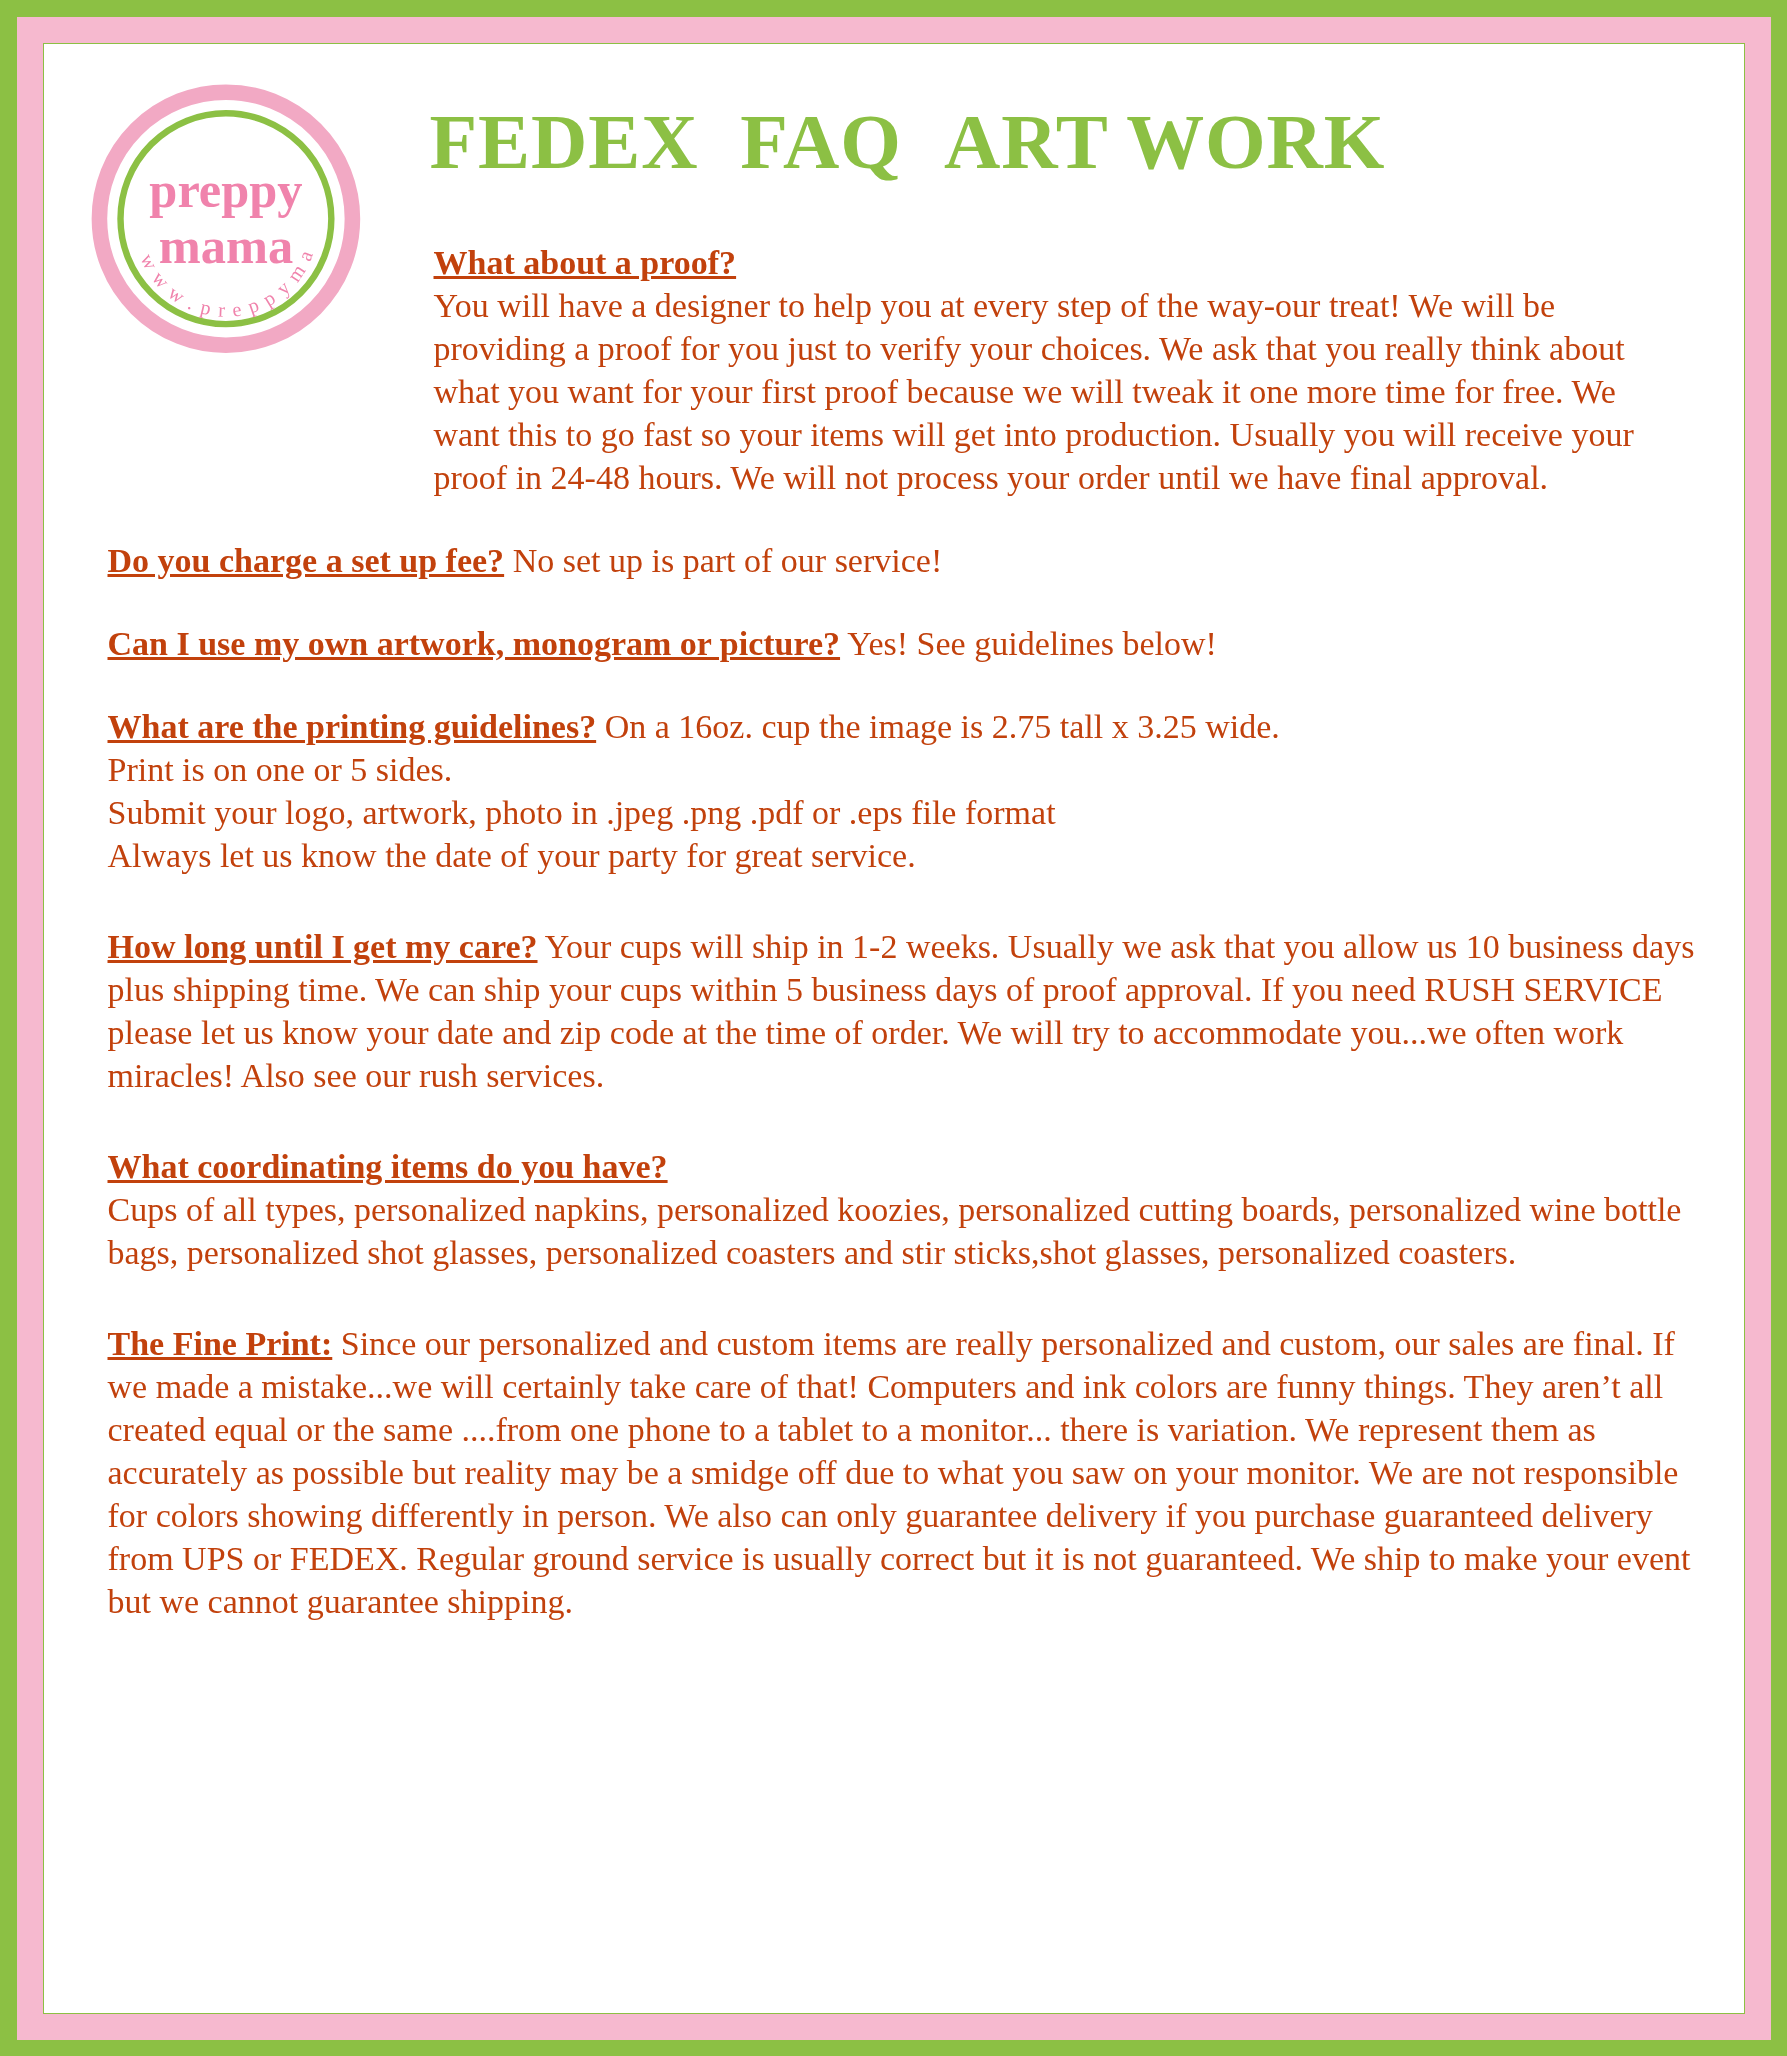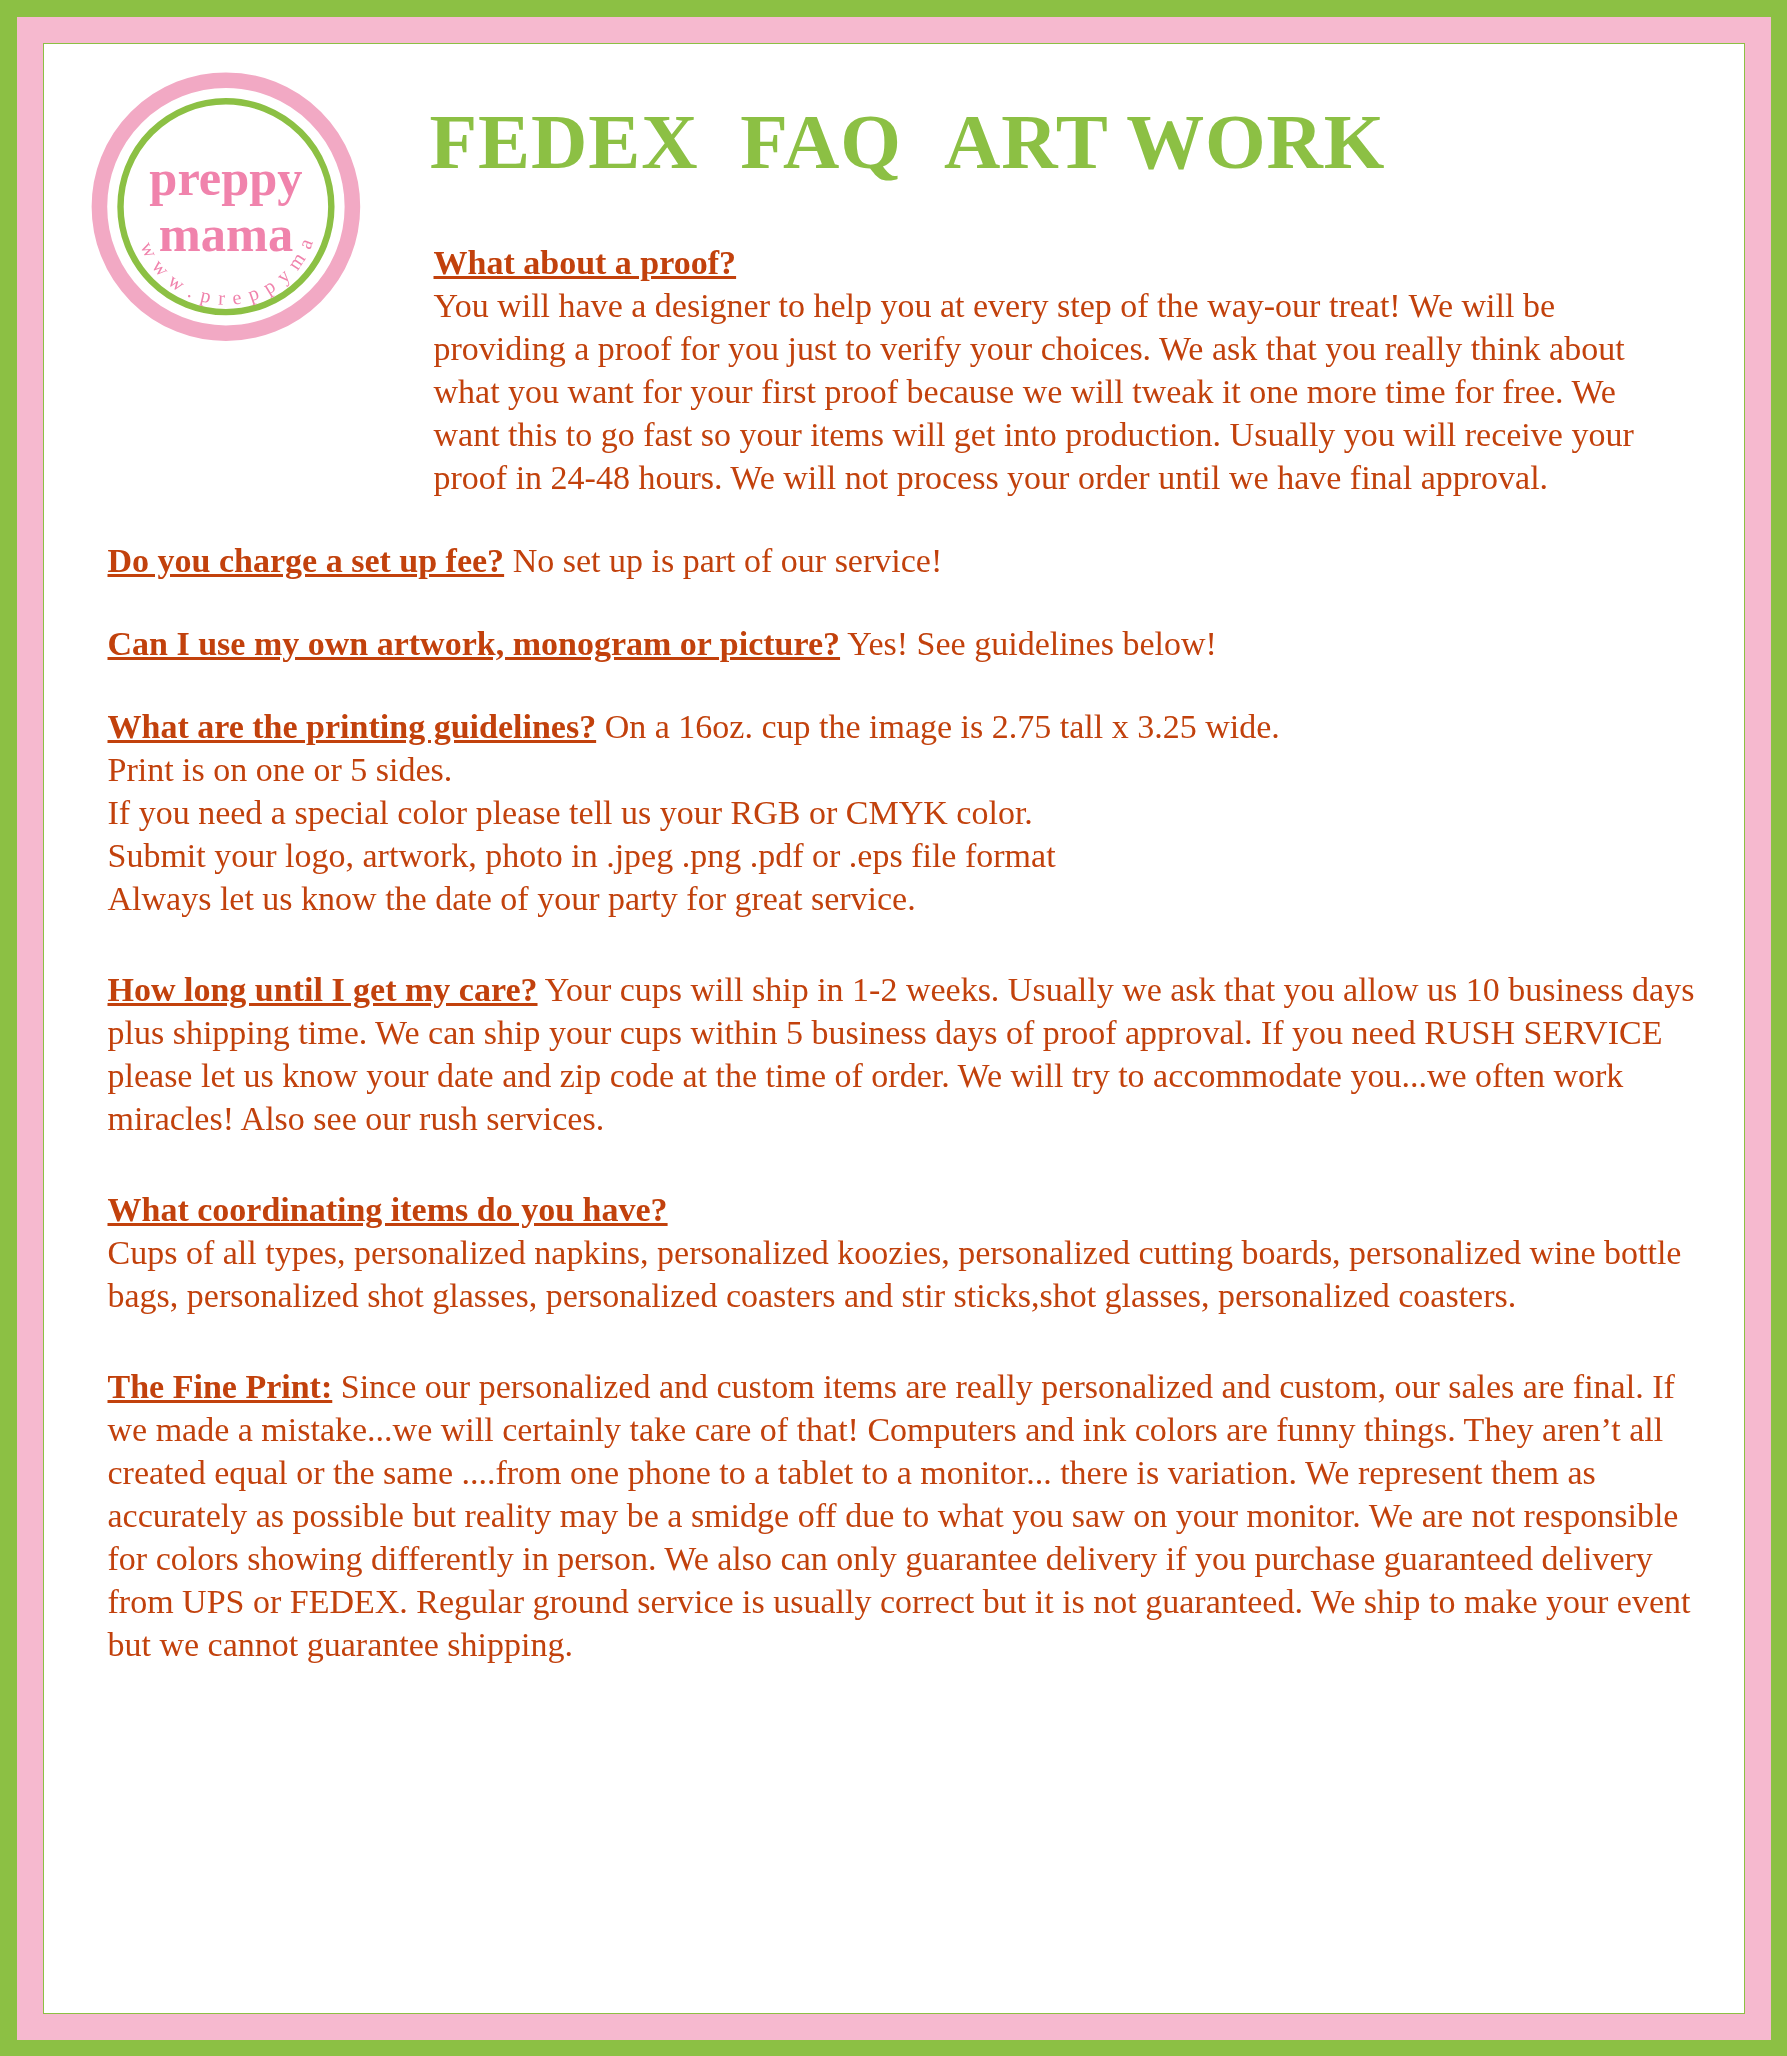--- a/index.html
+++ b/index.html
@@ -37,21 +37,21 @@
     background: #ffffff;
     border: 1.8px solid #8cc044;
     padding: 0;
     overflow: hidden;
   }
 
   
   .logo {
     position: absolute;
     left: 35px;
-    top: 27px;
+    top: 39px;
     width: 303px;
     height: 275px;
   }
   .logo svg { display: block; }
 
   
   .title {
     position: absolute;
     left: 386px;
     top: 53px;
@@ -148,21 +148,20 @@
         </div>
 
         <div class="spacer-md"></div>
 
         <div class="block sec">
           <div>
             <span class="q">What are the printing guidelines?</span>
             <span>On a 16oz. cup the image is 2.75 tall x 3.25 wide.</span>
           </div>
           <div class="line">Print is on one or 5 sides.</div>
-          <div class="line">If you need a special color please tell us your RGB or CMYK color.</div>
           <div class="line">Submit your logo, artwork, photo in .jpeg  .png .pdf or .eps file format</div>
           <div class="line">Always let us know the date of your party for great service.</div>
         </div>
 
         <div class="spacer-lg"></div>
 
         <div class="block sec">
           <span class="q">How long until I get my care?</span>
           <span>Your cups will ship in 1-2 weeks. Usually we ask that you allow us 10 business days plus shipping time.  We can ship your cups within 5 business days of proof approval. If you need RUSH SERVICE please let us know your date and zip code at the time of order. We will try to accommodate you...we often work miracles! Also see our rush services.</span>
         </div>

